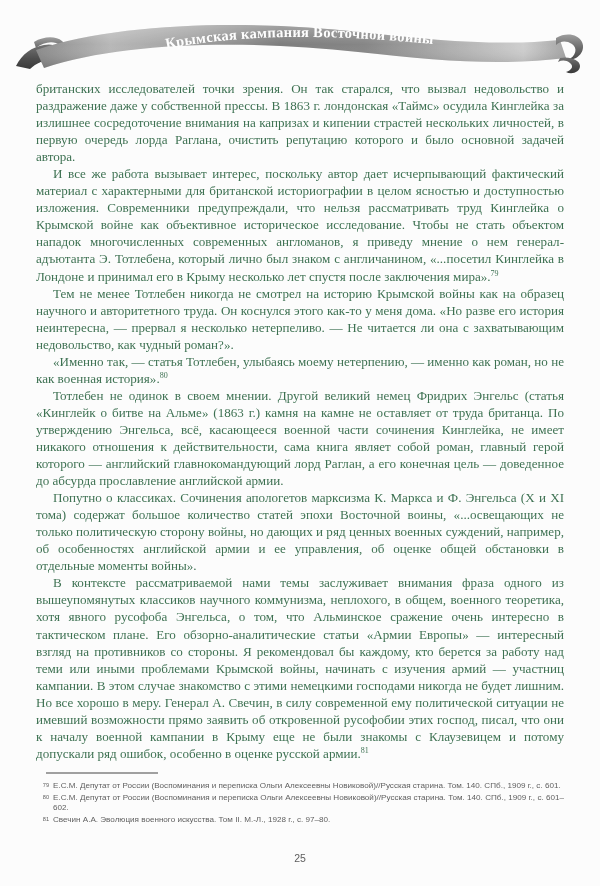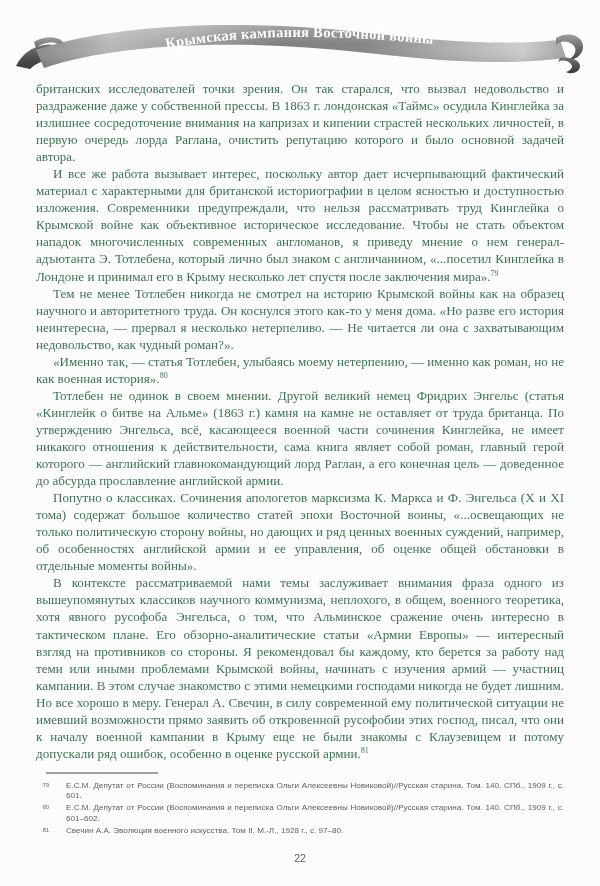--- a/index.html
+++ b/index.html
@@ -105,21 +105,20 @@
     width: 13px;
     flex: 0 0 13px;
     text-align: right;
     padding-right: 4px;
     font-size: 5.6px;
     line-height: 9px;
     padding-top: 0px;
   }
   .fn-text {
     flex: 1 1 auto;
-    margin-left: 13px;
   }
 
   
   .page-number {
     position: absolute;
     left: 0;
     top: 852px;
     width: 600px;
     text-align: center;
     font-family: "Liberation Sans", "DejaVu Sans", sans-serif;
@@ -231,16 +230,16 @@
     <div class="fn">
       <span class="fn-num">80</span>
       <span class="fn-text">Е.С.М. Депутат от России (Воспоминания и переписка Ольги Алексеевны Новиковой)//Русская старина. Том. 140. СПб., 1909 г., с. 601–602.</span>
     </div>
     <div class="fn">
       <span class="fn-num">81</span>
       <span class="fn-text">Свечин А.А. Эволюция военного искусства. Том II. М.-Л., 1928 г., с. 97–80.</span>
     </div>
   </div>
 
-  <div class="page-number">22</div>
+  <div class="page-number">25</div>
 
   <div class="scan-tint"></div>
 </div>
 
 </body></html>

